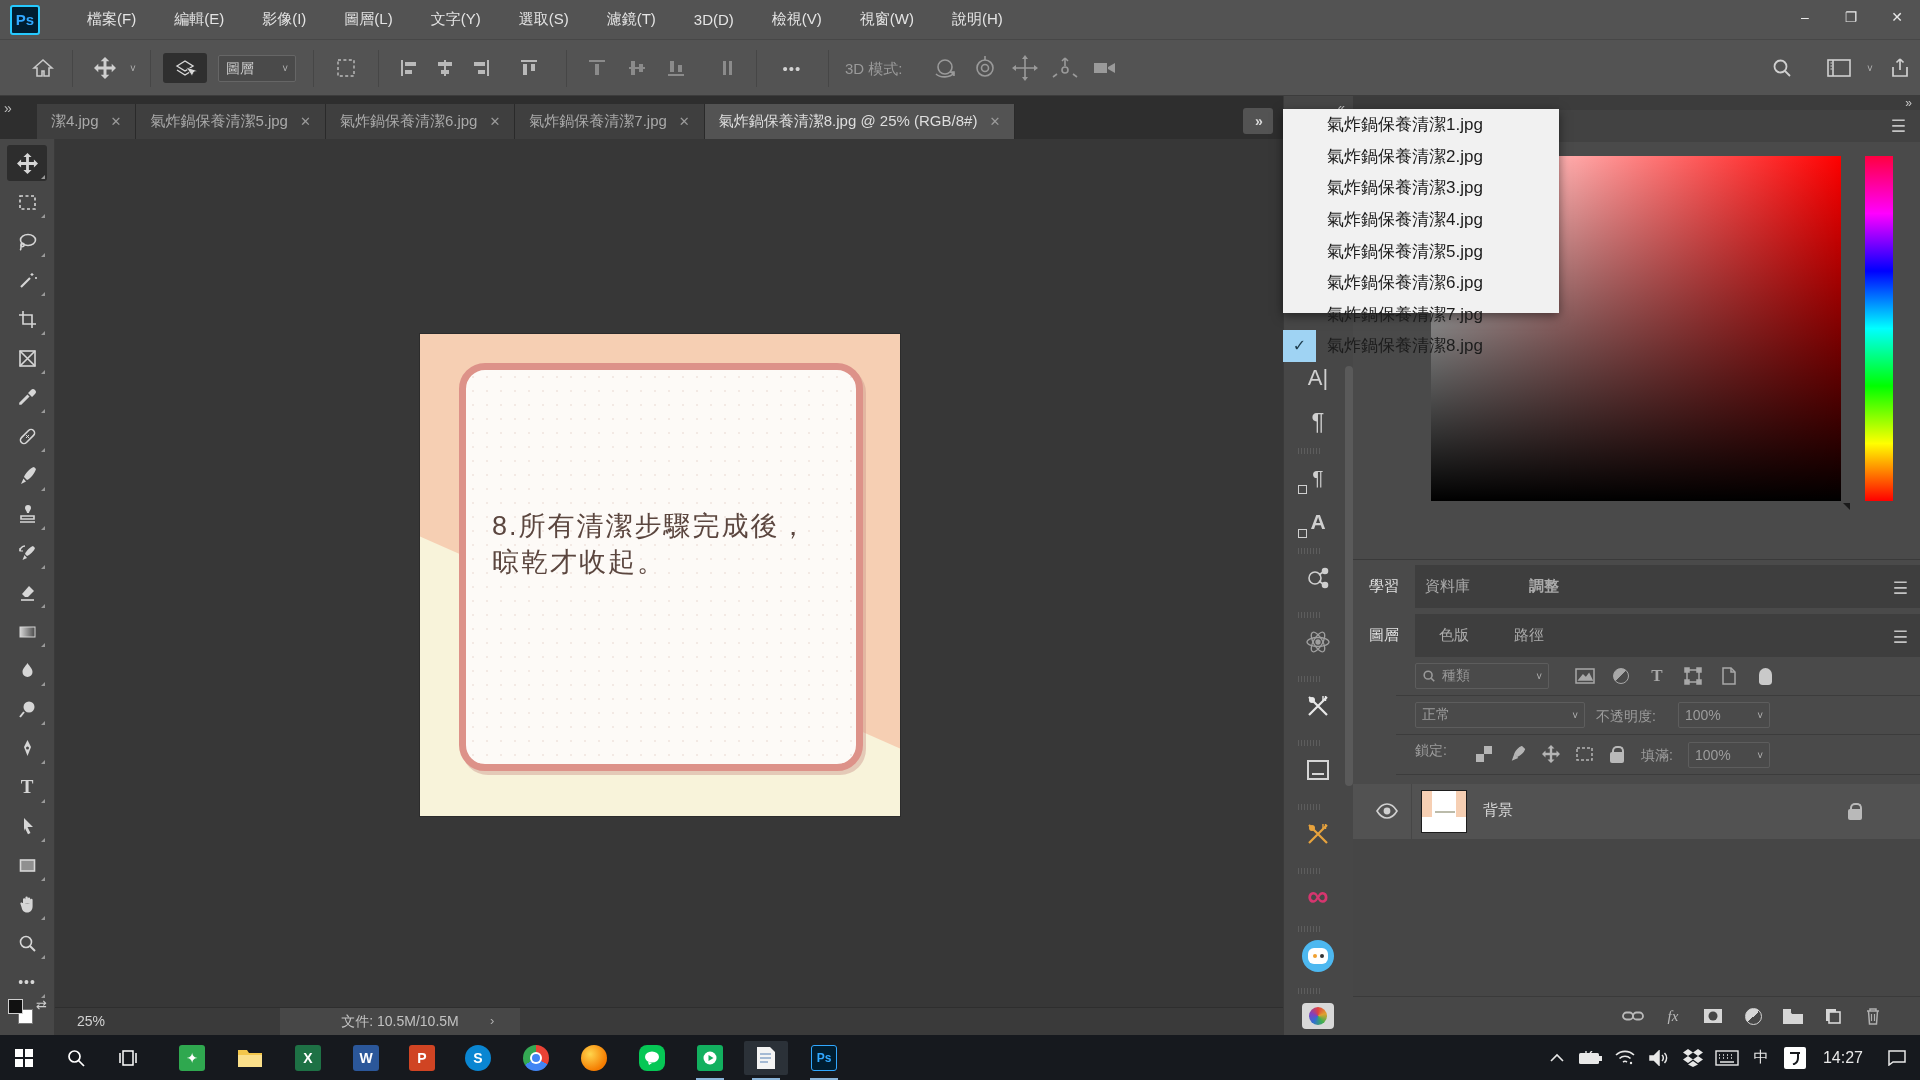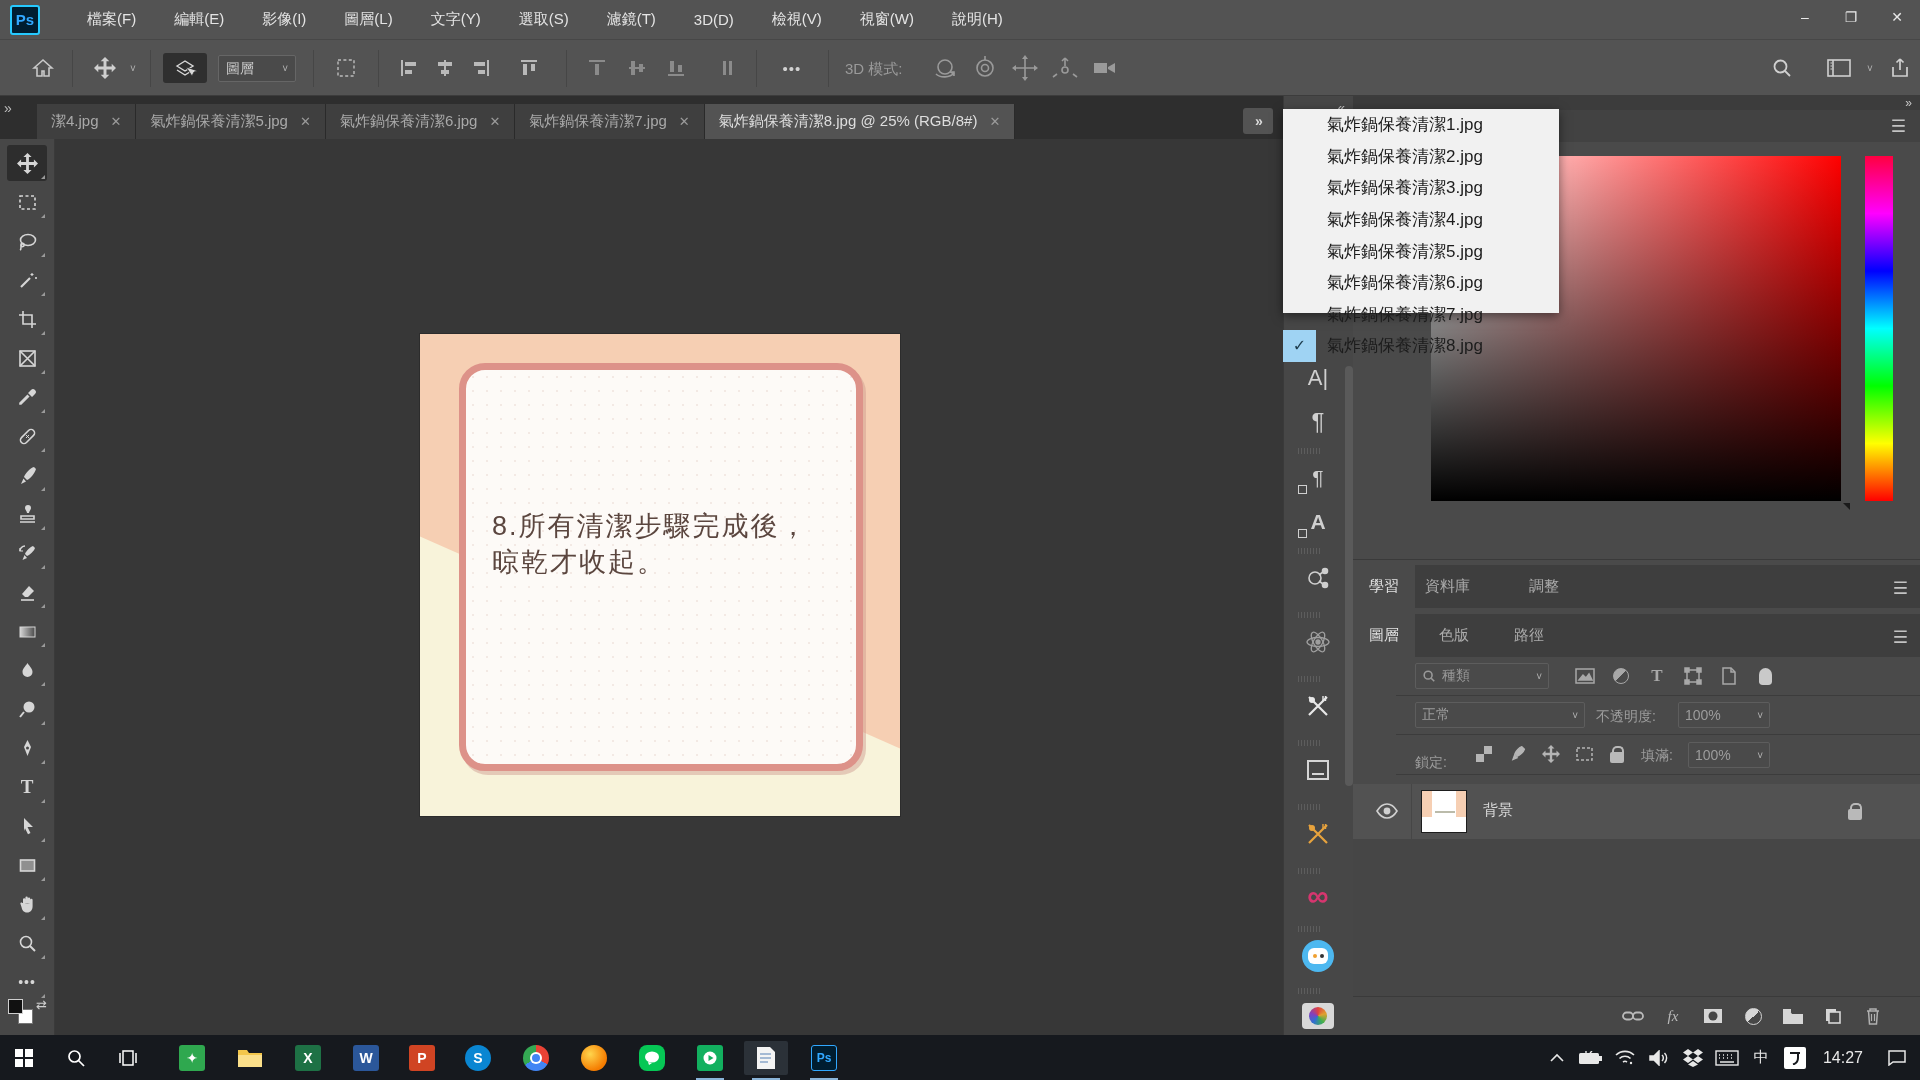--- a/index.html
+++ b/index.html
@@ -504,20 +504,25 @@
       <div class="cream"></div>
       <div class="card">
         <div class="card-text">
           <div>8.所有清潔步驟完成後，</div>
           <div>晾乾才收起。</div>
         </div>
       </div>
     </div>
   </div>
 
+  <div class="statusbar ab">
+    <div class="sb-zoom">25%</div>
+    <div class="sb-doc">文件: 10.5M/10.5M</div>
+    <div class="sb-chev">›</div>
+  </div>
 
   <div class="strip ab">
     <div class="strip-collapse">«</div>
     <div class="strip-ic ic" style="top:262px;font-size:22px;">A|</div>
     <div class="strip-ic ic" style="top:306px;font-size:24px;">¶</div>
     <div class="grip" style="top:352px;">
         <i></i>
         <i></i>
         <i></i>
         <i></i>
@@ -676,21 +681,21 @@
         <div class="hamb" style="position:absolute;right:14px;top:6px;">☰</div>
       </div>
       <div class="colorfield"></div>
       <div class="field-marker"></div>
       <div class="huebar"></div>
     </div>
 
     <div class="paneltabs" style="top:469px;">
       <div class="ptab active" style="left:0;">學習</div>
       <div class="ptab" style="left:56px;">資料庫</div>
-      <div class="ptab" style="left:160px;">調整</div>
+      <div class="ptab" style="left:160px;font-weight:bold;">調整</div>
       <div class="ptab-hamb hamb">☰</div>
     </div>
 
     <div class="paneltabs" style="top:518px;">
       <div class="ptab active" style="left:0;">圖層</div>
       <div class="ptab" style="left:70px;">色版</div>
       <div class="ptab" style="left:145px;">路徑</div>
       <div class="ptab-hamb hamb">☰</div>
     </div>
 
@@ -739,21 +744,21 @@
           <span class="chev">˅</span>
       </div>
       <div class="lbl" style="position:absolute;left:200px;top:12px;">不透明度:</div>
       <div class="val-box" style="left:282px;top:6px;width:92px;">
         <span>100%</span>
           <span class="chev">˅</span>
       </div>
     </div>
 
     <div class="lp-row" style="top:639px;height:40px;">
-      <div class="lbl" style="position:absolute;left:19px;top:19px;">鎖定:</div>
+      <div class="lbl" style="position:absolute;left:19px;top:7px;">鎖定:</div>
       <div class="lock-ic ic" style="left:76px;">
           <div class="checker"></div>
         </div>
       <div class="lock-ic ic" style="left:110px;">
         <svg width="18" height="18" viewBox="0 0 21 21" stroke="#b5b5b5" fill="none" stroke-width="1.5">
             <path d="M15 2c-3 1-7 5-8 8l3 3c3-1 7-5 8-8z" fill="#b5b5b5"></path>
             <path d="M6.5 11.5 4.5 17l5-2z" fill="#b5b5b5"></path>
           </svg>
       </div>
       <div class="lock-ic ic" style="left:143px;">

